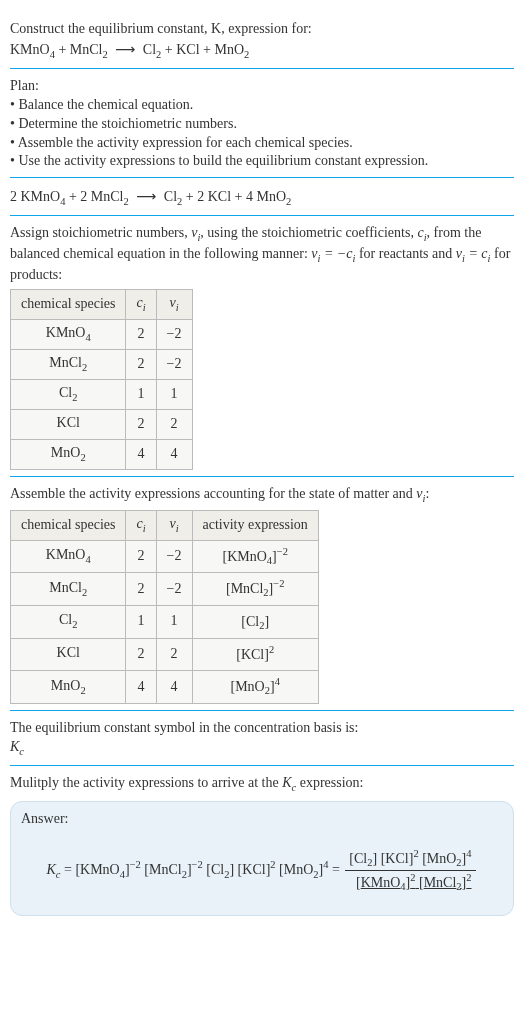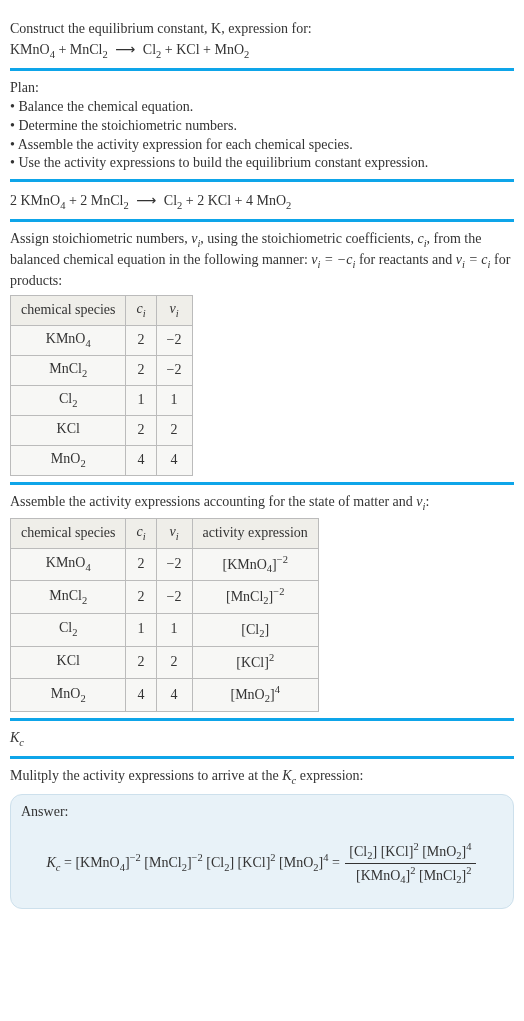--- a/index.html
+++ b/index.html
@@ -6,21 +6,21 @@
     font-family: Georgia, 'Times New Roman', serif;
     font-size: 14px;
     color: #333;
     margin: 0;
     padding: 8px 10px;
     width: 524px;
     box-sizing: border-box;
     line-height: 1.35;
   }
   .section {
-    border-top: 3px solid #0ea5e9;
+    border-top: 1px solid #0ea5e9;
     padding: 8px 0 6px 0;
   }
   .first { border-top: none; padding-top: 0; margin-top: 12px; }
   .sub { vertical-align: sub; font-size: 0.75em; }
   .sup { vertical-align: super; font-size: 0.75em; }
   .italic { font-style: italic; }
   .arrow { padding: 0 4px; }
   table.tbl {
     border-collapse: collapse;
     margin-top: 4px;
@@ -43,21 +43,21 @@
     margin-top: 6px;
   }
   .eqline { margin-top: 2px; }
   .frac {
     display: inline-block;
     vertical-align: middle;
     text-align: right;
     margin: 12px 2px;
   }
   .frac .num { display:block; border-bottom:1px solid #333; padding:0 4px; }
-  .frac .den { display:block; padding:0 4px; }
+  .frac .den { display:block; padding:0 4px;text-decoration:underline; }
   .center-eq { text-align:center; margin-top:6px; }
 </style>
 </head>
 <body>
 
 <div class="section first">
   <div>
     <span>Construct the equilibrium constant, K, expression for:</span>
   </div>
   <div class="eqline">
@@ -179,20 +179,21 @@
           <td><span>MnO</span><span class="sub">2</span></td>
           <td>4</td>
           <td>4</td>
           <td>[<span>MnO</span><span class="sub">2</span>]<span class="sup">4</span></td>
         </tr>
   </tbody>
     </table>
 </div>
 
 <div class="section">
+  <div>The equilibrium constant symbol in the concentration basis is:</div>
   <div class="italic"><span>K</span><span class="sub">c</span></div>
 </div>
 
 <div class="section">
   <div>
     <span>Mulitply the activity expressions to arrive at the </span><span class="italic"><span>K</span><span class="sub">c</span></span><span> expression:</span>
   </div>
   <div class="answerbox">
     <div>Answer:</div>
     <div class="center-eq">

